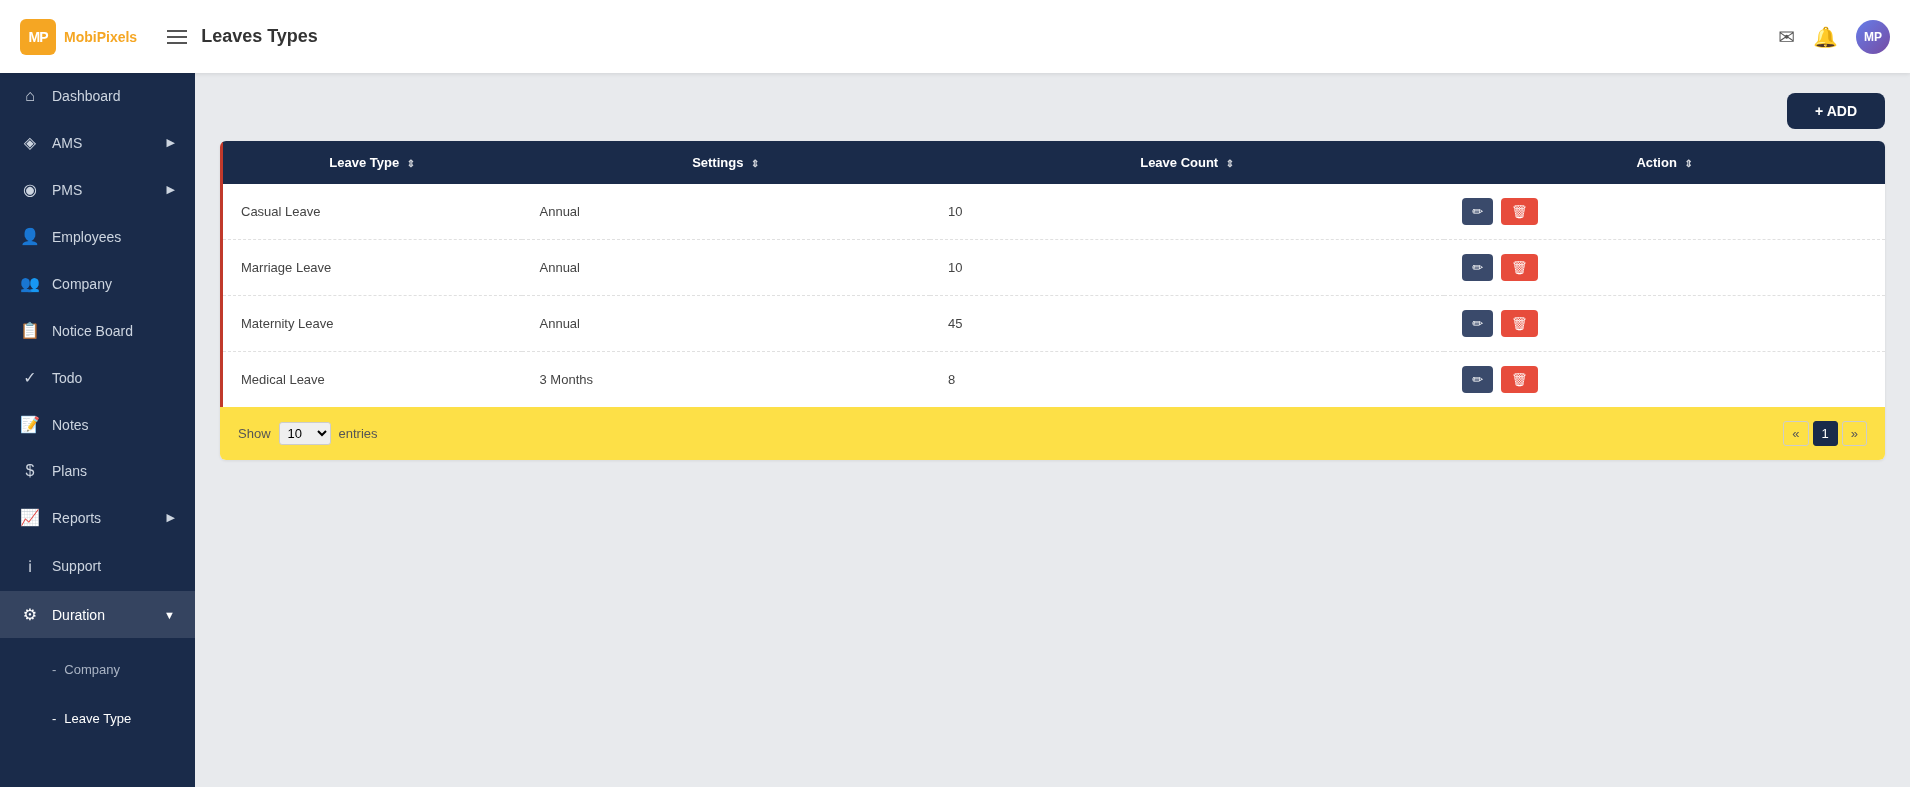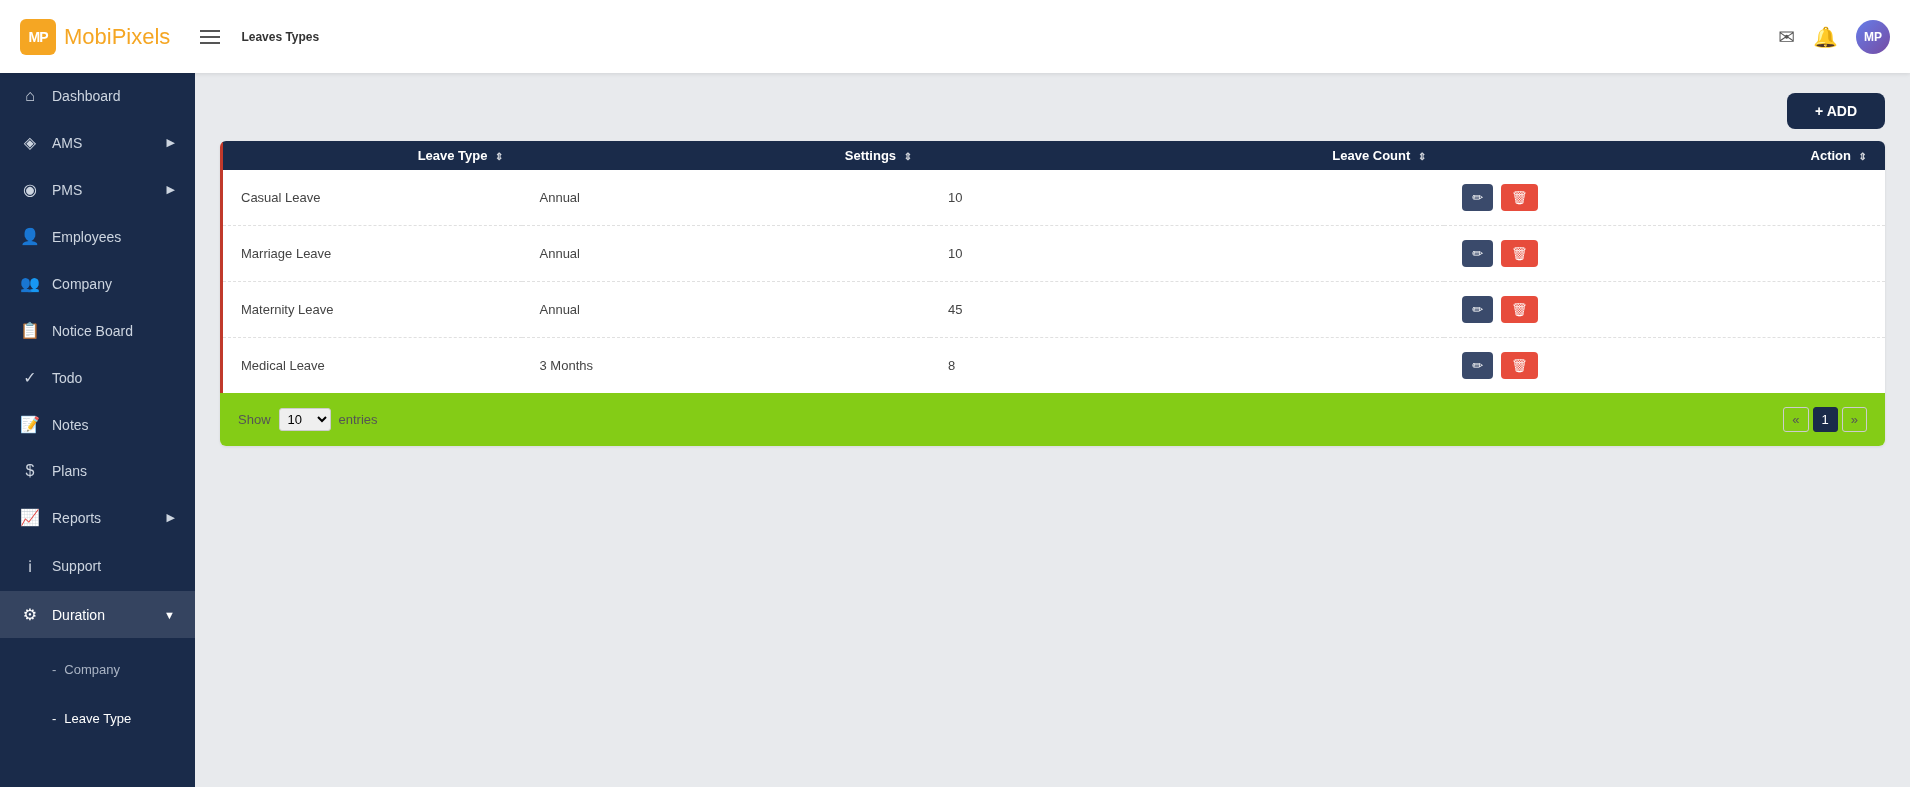--- a/index.html
+++ b/index.html
@@ -28,41 +28,41 @@
       font-size: 14px;
       width: 36px;
       height: 36px;
       border-radius: 6px;
       display: flex;
       align-items: center;
       justify-content: center;
       letter-spacing: -1px;
     }
     .logo-text {
-      font-size: 22px;
-      font-weight: 400;
+      font-size: 14px;
+      font-weight: 700;
       color: #1a2b4a;
     }
     .logo-text span { color: #f5a623; }
     .hamburger {
       margin-left: 30px;
       display: flex;
       flex-direction: column;
       gap: 4px;
       cursor: pointer;
     }
     .hamburger span {
       width: 20px;
       height: 2px;
       background: #555;
       display: block;
     }
     .page-title-header {
-      margin-left: 21px;
-      font-size: 12px;
+      margin-left: 14px;
+      font-size: 18px;
       font-weight: 600;
       color: #333;
     }
     .header-right {
       margin-left: auto;
       display: flex;
       align-items: center;
       gap: 18px;
     }
     .header-icon {
@@ -172,22 +172,22 @@
     
     .data-table {
       width: 100%;
       border-collapse: collapse;
     }
     .data-table thead tr {
       background: #1a2b4a;
       color: white;
     }
     .data-table thead th {
-      padding: 7px 18px;
-      text-align: right;
+      padding: 14px 18px;
+      text-align: center;
       font-size: 13px;
       font-weight: 600;
     }
     .data-table thead th .sort-icon {
       display: inline-block;
       margin-left: 4px;
       font-size: 10px;
       opacity: 0.8;
     }
     .data-table tbody tr {
@@ -224,21 +224,21 @@
       cursor: pointer;
       font-size: 13px;
     }
 
     
     .table-footer {
       display: flex;
       align-items: center;
       justify-content: space-between;
       padding: 14px 18px;
-      background: #84cc16;
+      background: #fde047;
     }
     .show-entries {
       display: flex;
       align-items: center;
       gap: 8px;
       font-size: 13px;
       color: #555;
     }
     .show-entries select {
       border: 1px solid #ccc;

